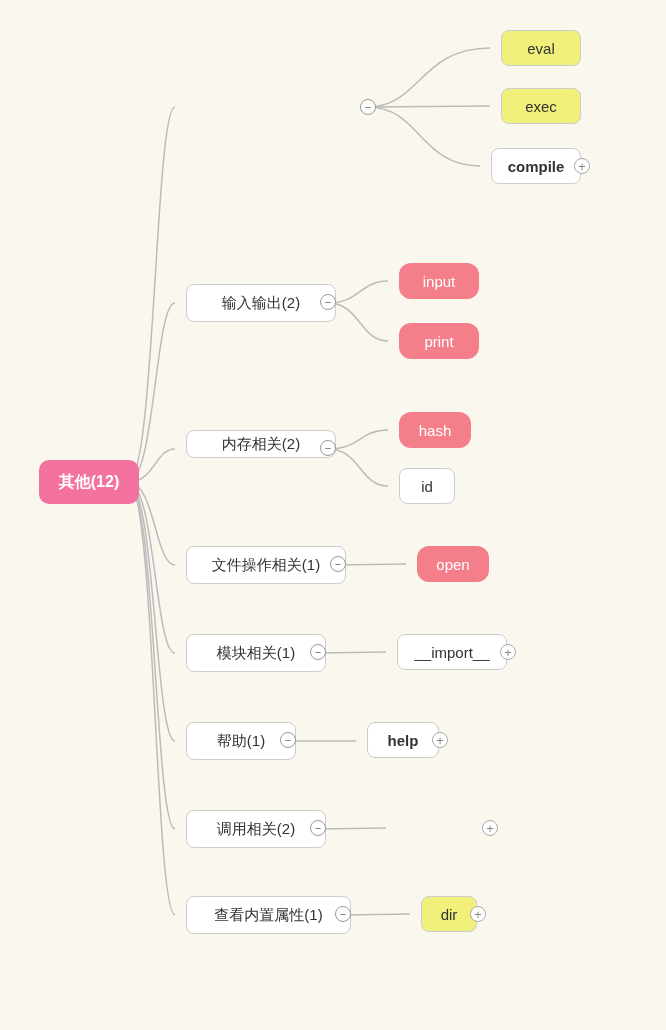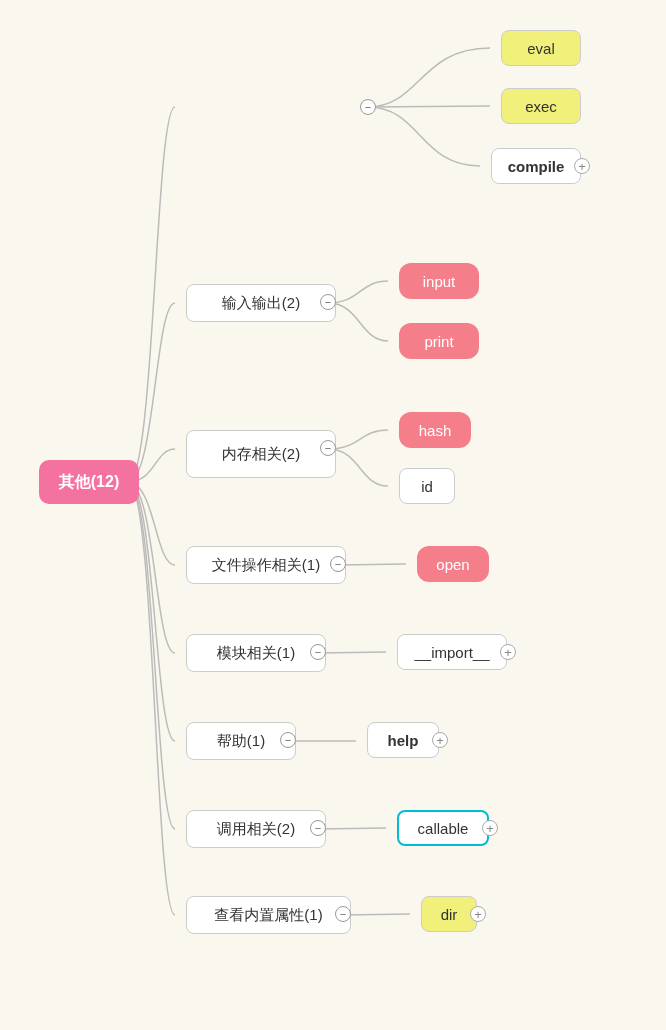--- a/index.html
+++ b/index.html
@@ -197,21 +197,21 @@
   <div class="circle-connector" style="left:320px; top:294px;">−</div>
 
   <div class="node node-leaf-pink" style="left:388px; top:263px; width:80px; height:36px;">
     <span>input</span>
   </div>
 
   <div class="node node-leaf-pink" style="left:388px; top:323px; width:80px; height:36px;">
     <span>print</span>
   </div>
 
-  <div class="node node-mid" style="left:175px; top:430px; width:150px; height:48px;">
+  <div class="node node-mid" style="left:175px; top:430px; width:150px; height:28px;">
     <span>内存相关(2)</span>
   </div>
   <div class="circle-connector" style="left:320px; top:440px;">−</div>
 
   <div class="node node-leaf-pink" style="left:388px; top:412px; width:72px; height:36px;">
     <span>hash</span>
   </div>
 
   <div class="node node-leaf-white" style="left:388px; top:468px; width:56px; height:36px;">
     <span>id</span>
@@ -244,23 +244,20 @@
   <div class="node node-leaf-white" style="left:356px; top:722px; width:72px; height:36px;font-weight:bold;">
     <span>help</span>
   </div>
   <div class="plus-connector" style="left:432px; top:732px;">+</div>
 
   <div class="node node-mid" style="left:175px; top:810px; width:140px; height:38px;">
     <span>调用相关(2)</span>
   </div>
   <div class="circle-connector" style="left:310px; top:820px;">−</div>
 
-  <div class="node node-leaf-cyan" style="left:386px; top:810px; width:92px; height:36px;">
-    <span>callable</span>
-  </div>
   <div class="plus-connector" style="left:482px; top:820px;">+</div>
 
   <div class="node node-mid" style="left:175px; top:896px; width:165px; height:38px;">
     <span>查看内置属性(1)</span>
   </div>
   <div class="circle-connector" style="left:335px; top:906px;">−</div>
 
   <div class="node node-leaf-yellow" style="left:410px; top:896px; width:56px; height:36px;">
     <span>dir</span>
   </div>

